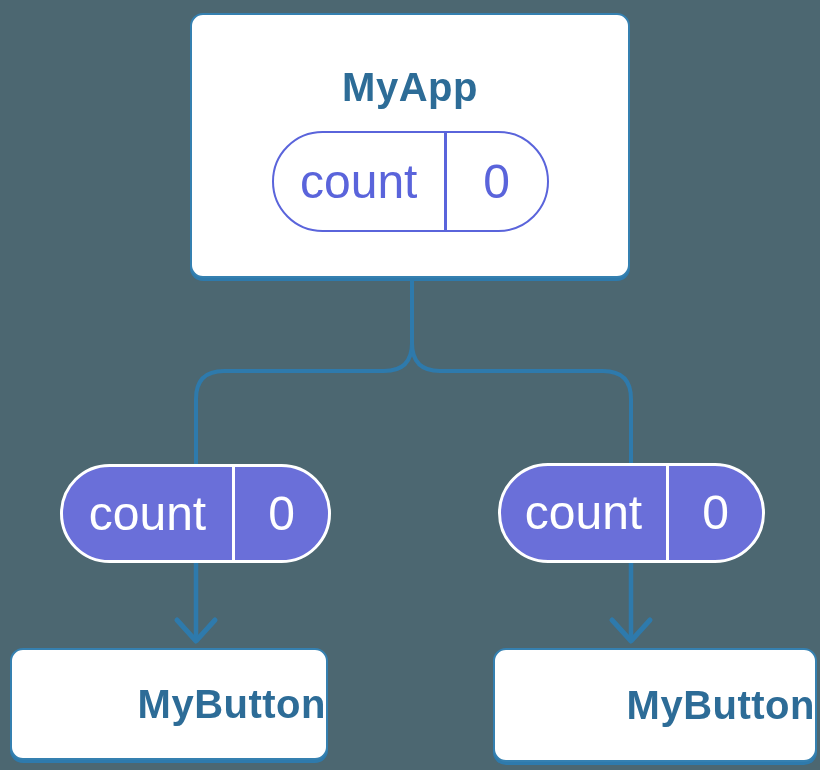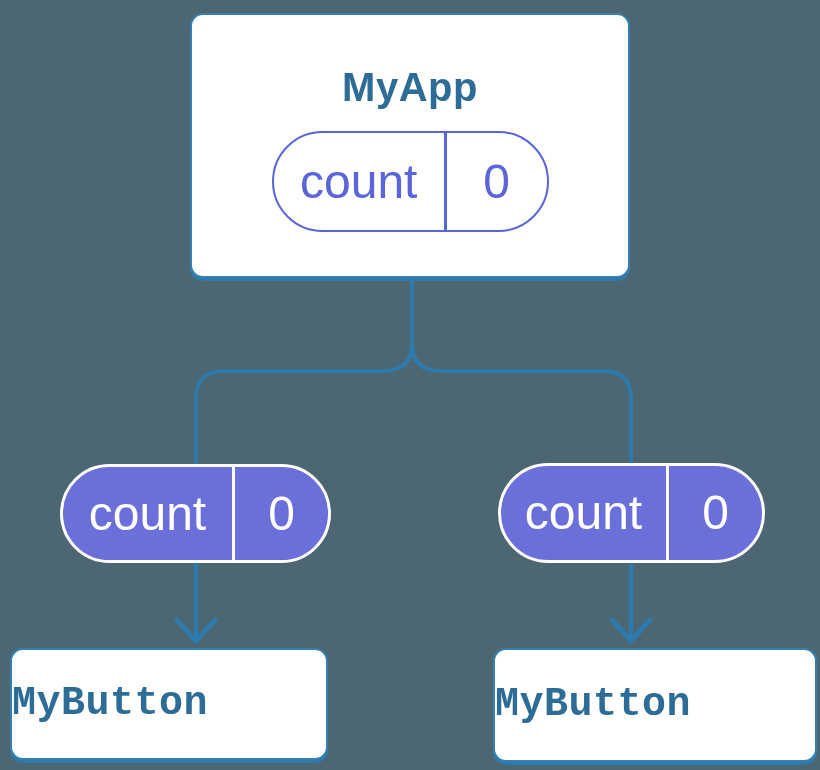--- a/index.html
+++ b/index.html
@@ -19,21 +19,21 @@
     border: 2px solid #3580B0;
     border-radius: 13px;
     box-shadow: 0 3px 0 #2E7AAC;
   }
   .node-title {
     font-size: 40px; font-weight: 600; color: #2D6C97;
     line-height: 48px; text-align: center; letter-spacing: 0.5px;
   }
   .node-root { left: 190px; top: 13px; width: 440px; height: 265px;
     display: flex; flex-direction: column; align-items: center; padding-top: 48px; }
-  .node-leaf { display: flex; align-items: center; justify-content: flex-start; font-family: Liberation Mono, monospace; }
+  .node-leaf { display: flex; align-items: center; justify-content: flex-end; }
   .node-leaf-left  { left: 10px;  top: 648px; width: 318px; height: 112px; }
   .node-leaf-right { left: 493px; top: 648px; width: 324px; height: 114px; }
 
   .pill {
     box-sizing: border-box; display: flex; align-items: stretch;
     border-radius: 60px; overflow: hidden;
     font-size: 48px; line-height: 1;
   }
   .pill-cell { display: flex; align-items: center; justify-content: center; }
   .pill-cell-name { flex: 1; }

